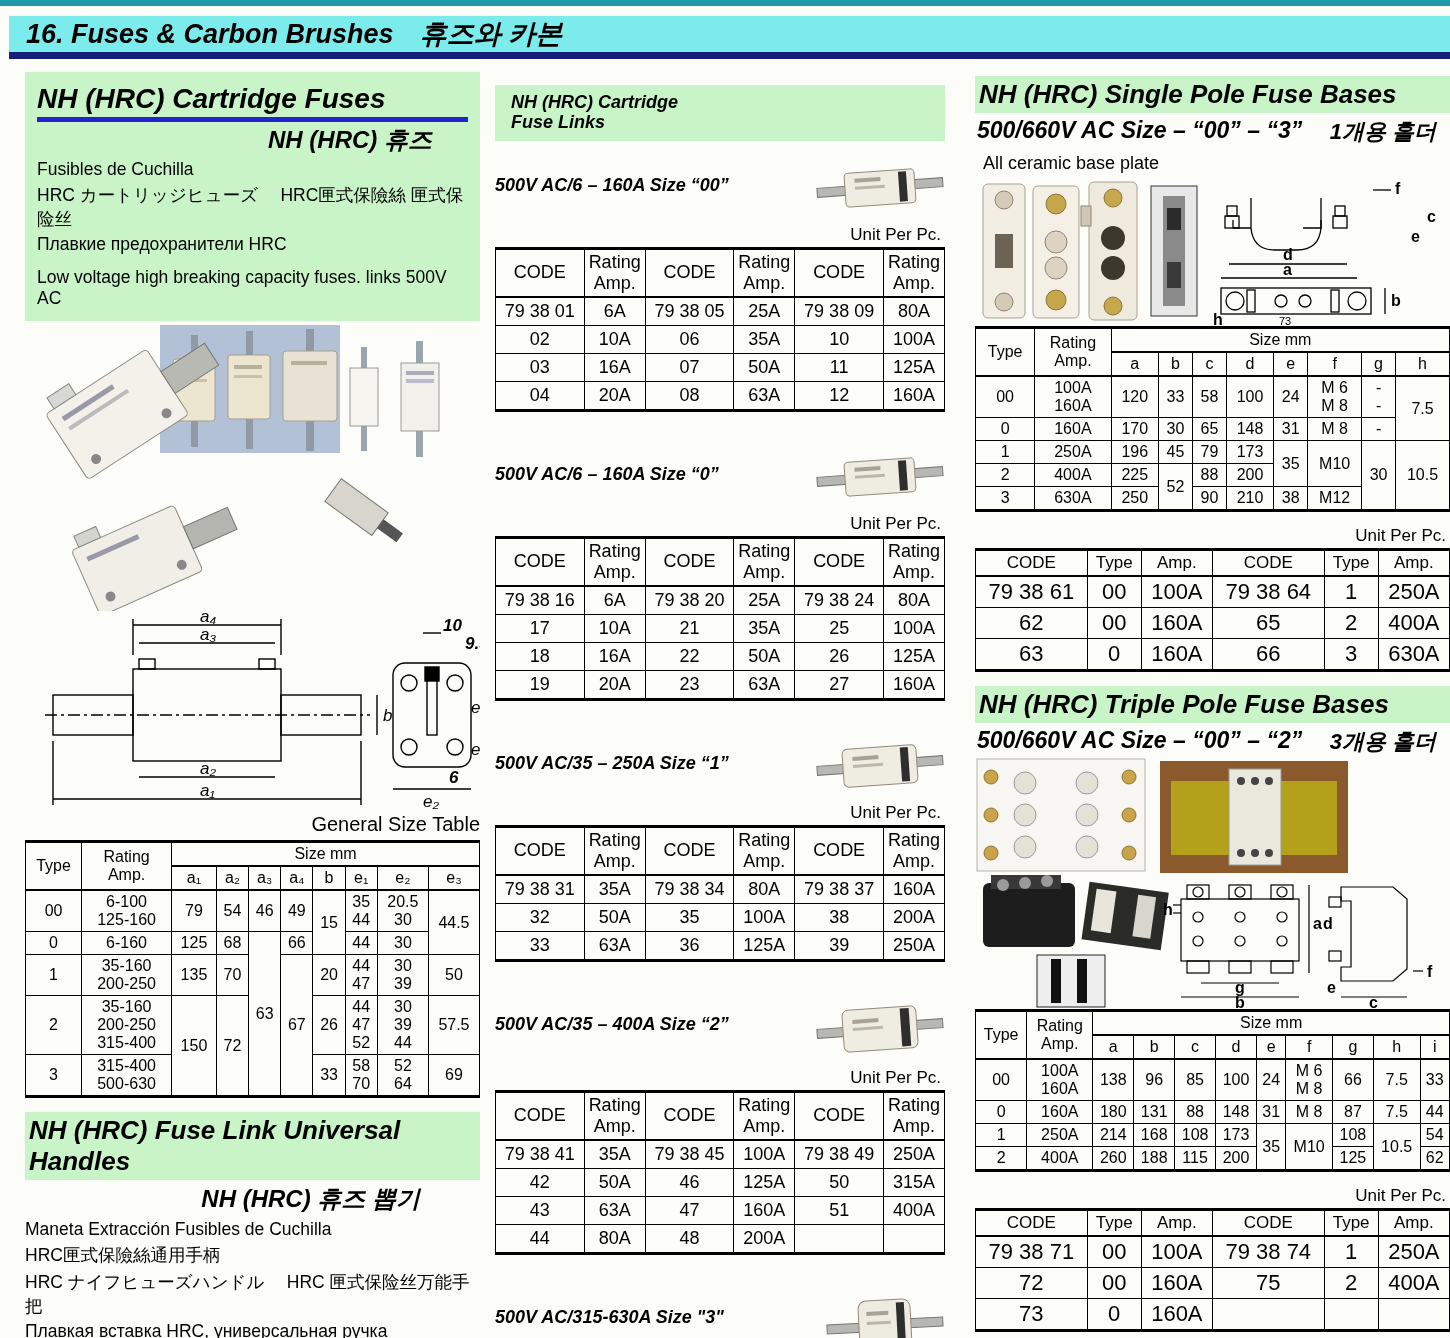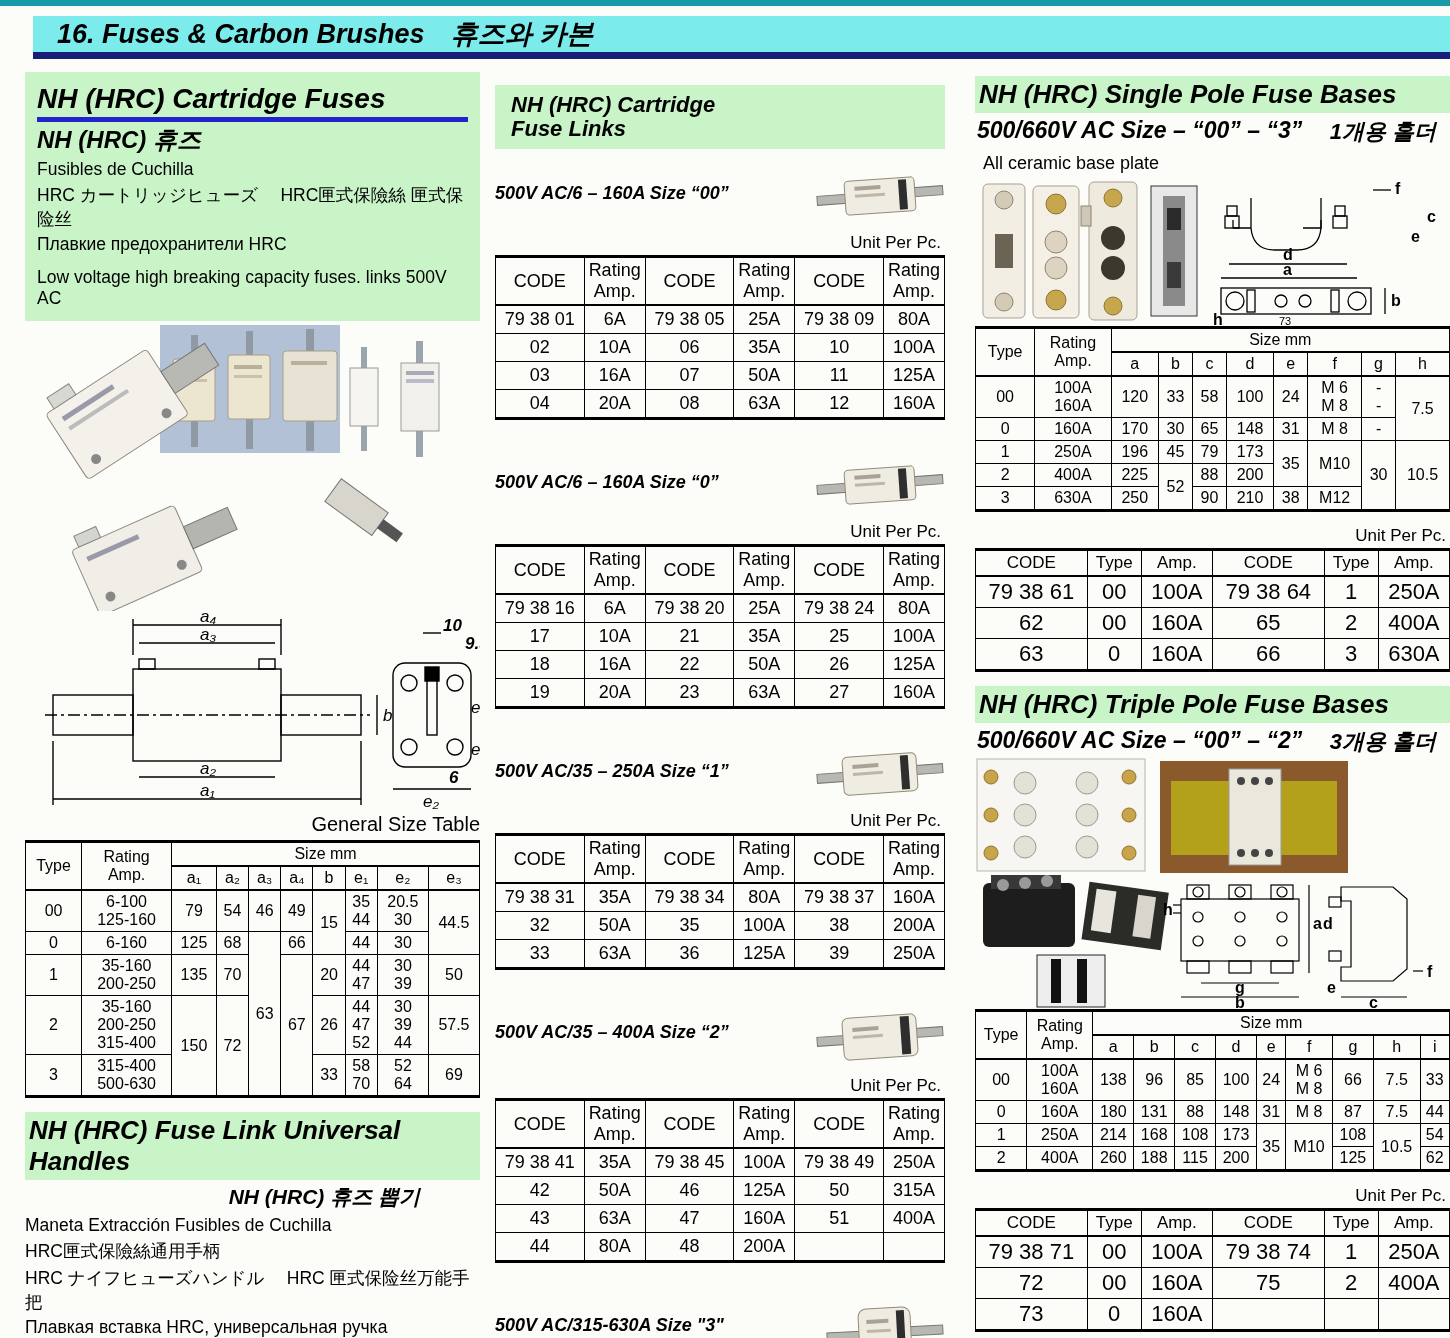--- a/index.html
+++ b/index.html
@@ -1,43 +1,43 @@
 <!DOCTYPE html>
 <html><head>
 <meta charset="utf-8">
 <style>
   html,body{margin:0;padding:0}
   body{position:relative;width:1450px;height:1338px;background:#fcfcf9;color:#000;
        font-family:"Liberation Sans",sans-serif;overflow:hidden}
   .topstrip{position:absolute;top:0;left:0;width:100%;height:6px;background:#1a9aa8}
-  .banner{position:absolute;top:16px;left:33px;right:0;height:36px;background:#7bebec;
+  .banner{position:absolute;top:16px;left:9px;right:0;height:36px;background:#7bebec;
           border-bottom:7px solid #162079;display:flex;align-items:center;gap:26px;
-          padding-left:24px;font-size:27px;font-weight:bold;font-style:italic}
+          padding-left:17px;font-size:27px;font-weight:bold;font-style:italic}
   .col{position:absolute}
   #col-left{left:25px;top:72px;width:455px}
   #col-mid{left:495px;top:85px;width:450px}
   #col-right{left:975px;top:76px;width:475px}
   .greenbox{background:#c9f4c7;padding:12px 12px 12px}
   .sec-title{font-size:28px;font-weight:bold;font-style:italic;line-height:1.05}
   .bluerule{height:5px;background:#2222cf;margin:4px 0 2px}
-  .sub-kr{text-align:left;font-size:24px;font-weight:bold;font-style:italic;margin-right:36px}
+  .sub-kr{text-align:right;font-size:24px;font-weight:bold;font-style:italic;margin-right:36px}
   .ln{font-size:17.5px;margin-top:3px}
   .en{margin-top:12px}
   .caption{text-align:right;font-size:20px;margin:2px 0 4px}
   table.grid{border-collapse:collapse;width:100%;border-top:3px solid #000;border-bottom:3px solid #000}
   .grid th,.grid td{border:1px solid #000;text-align:center;white-space:pre-line;
                     padding:2px 4px;font-weight:normal;font-size:17px}
   .grid thead th{border-bottom:2px solid #000}
   .b{font-weight:bold}
   .ar{text-align:right;padding-right:14px}
   .gst th,.gst td{font-size:16px;padding:2px 2px}
   .unit{text-align:right;font-size:17px;margin:14px 4px 2px}
   .greenbar{background:#c9f4c7;font-size:26px;font-weight:bold;font-style:italic;padding:3px 4px;margin-top:14px}
-  .hsub{ text-align:right;font-size:21px;font-weight:bold;font-style:italic;margin:3px 60px 4px 0}
-  .mid-green{background:#c9f4c7;font-size:22px;font-weight:bold;font-style:italic;
+  .hsub{ text-align:right;font-size:24px;font-weight:bold;font-style:italic;margin:3px 60px 4px 0}
+  .mid-green{background:#c9f4c7;font-size:18px;font-weight:bold;font-style:italic;
              padding:8px 16px;white-space:pre-line;line-height:1.1}
   .linksec{margin-top:42px}
   .linksec.first{margin-top:24px}
   .ltitle-row{display:flex;align-items:flex-start;justify-content:space-between}
   .ltitle{font-size:18px;font-weight:bold;font-style:italic;margin-top:10px;white-space:nowrap}
   .links6 td{height:25px;font-size:18px;padding:1px 5px}
   .links6 th{font-size:18px}
   .links6 td:nth-child(1),.links6 td:nth-child(3),.links6 td:nth-child(5){width:92px}
   .rt-sub{display:flex;justify-content:space-between;align-items:flex-start;
           font-size:23px;font-weight:bold;font-style:italic;margin:4px 4px 0 2px}

